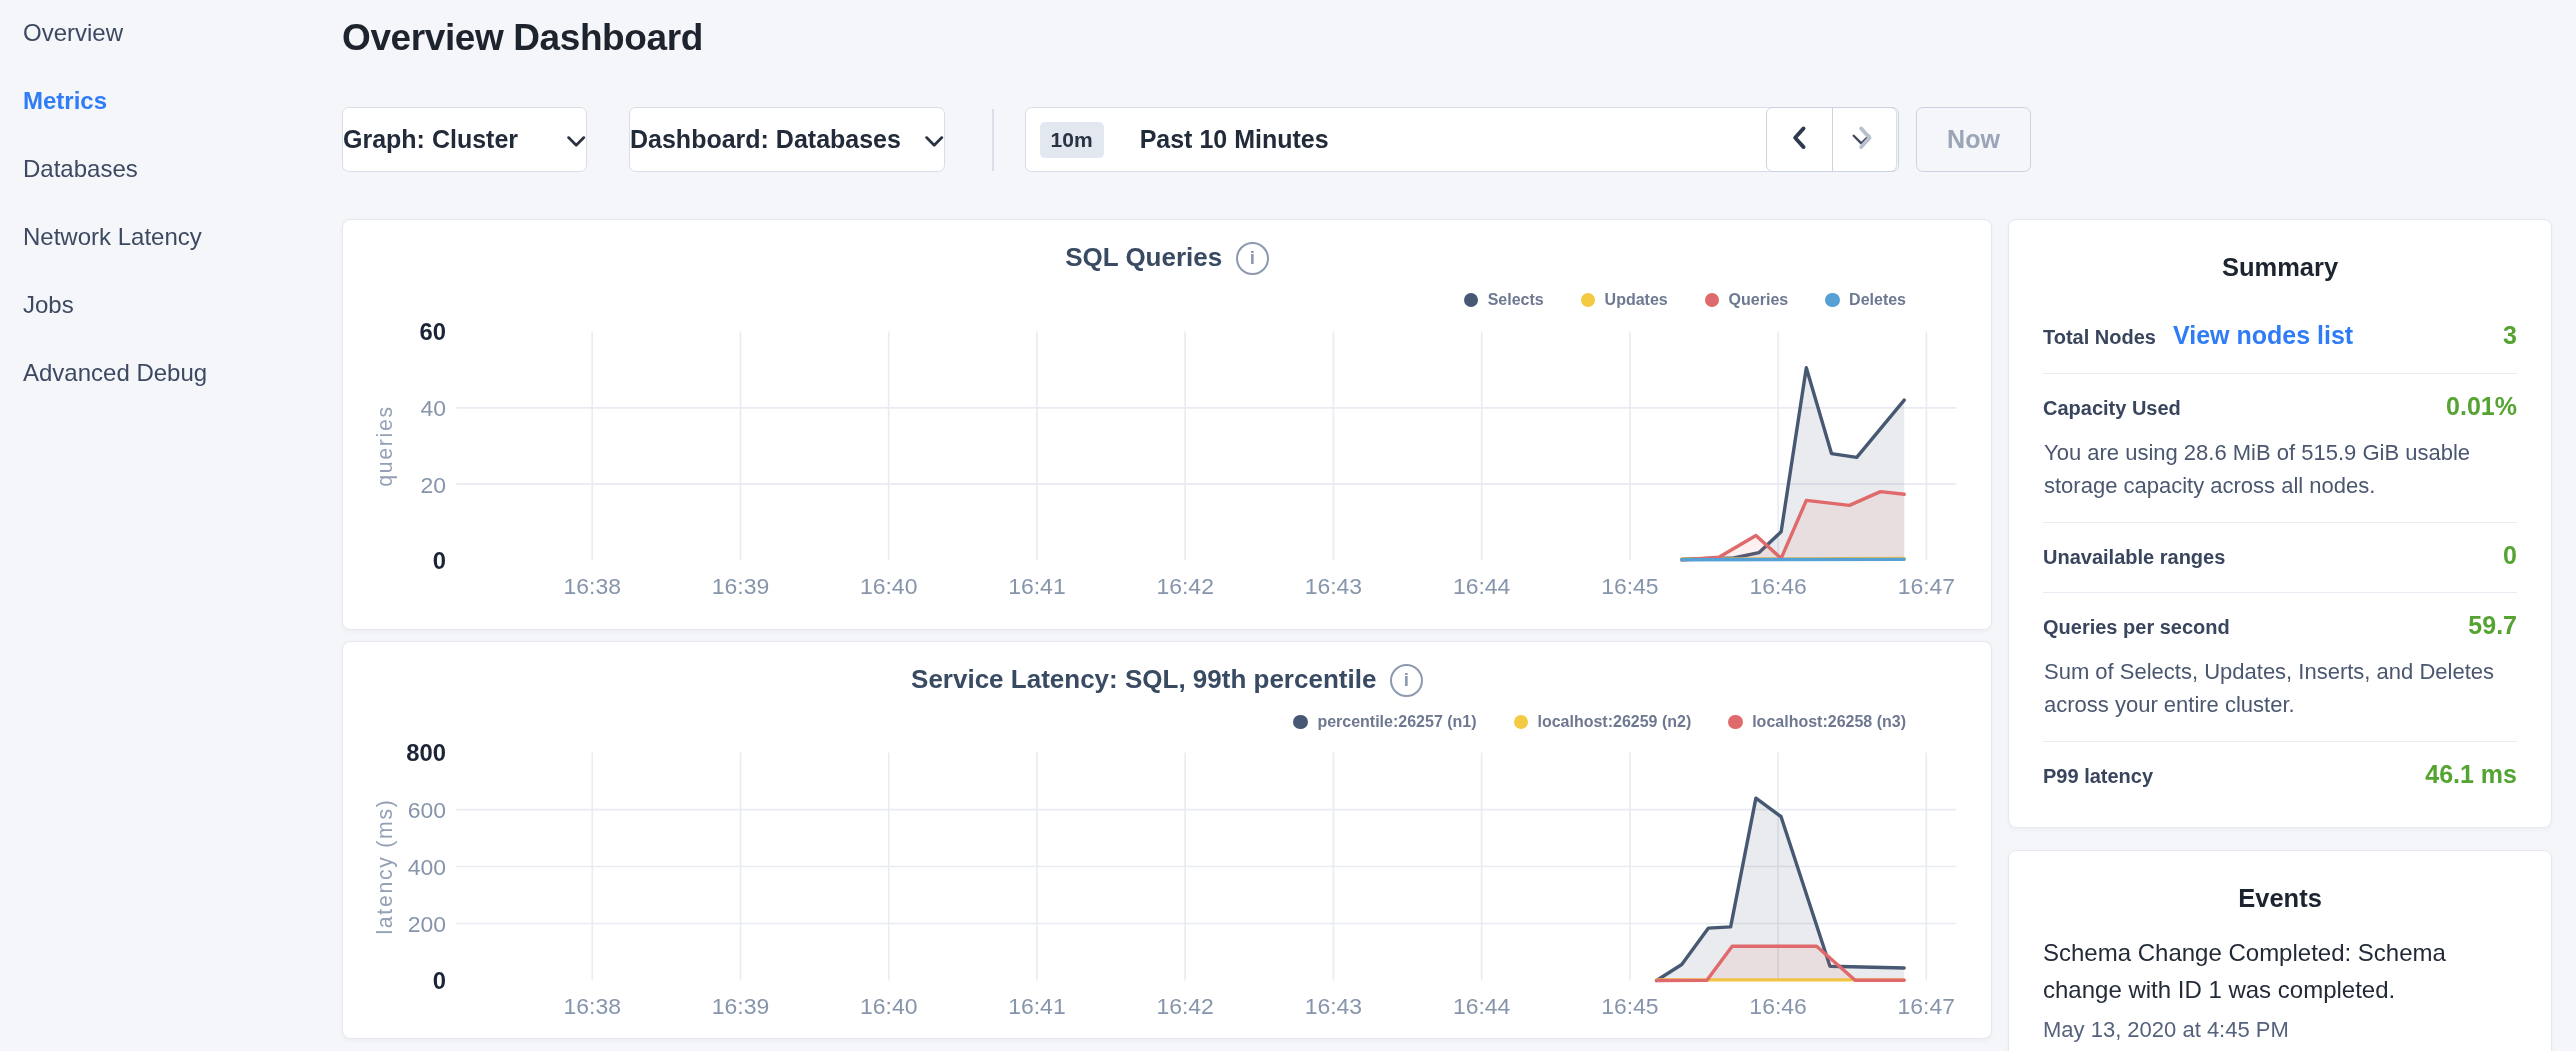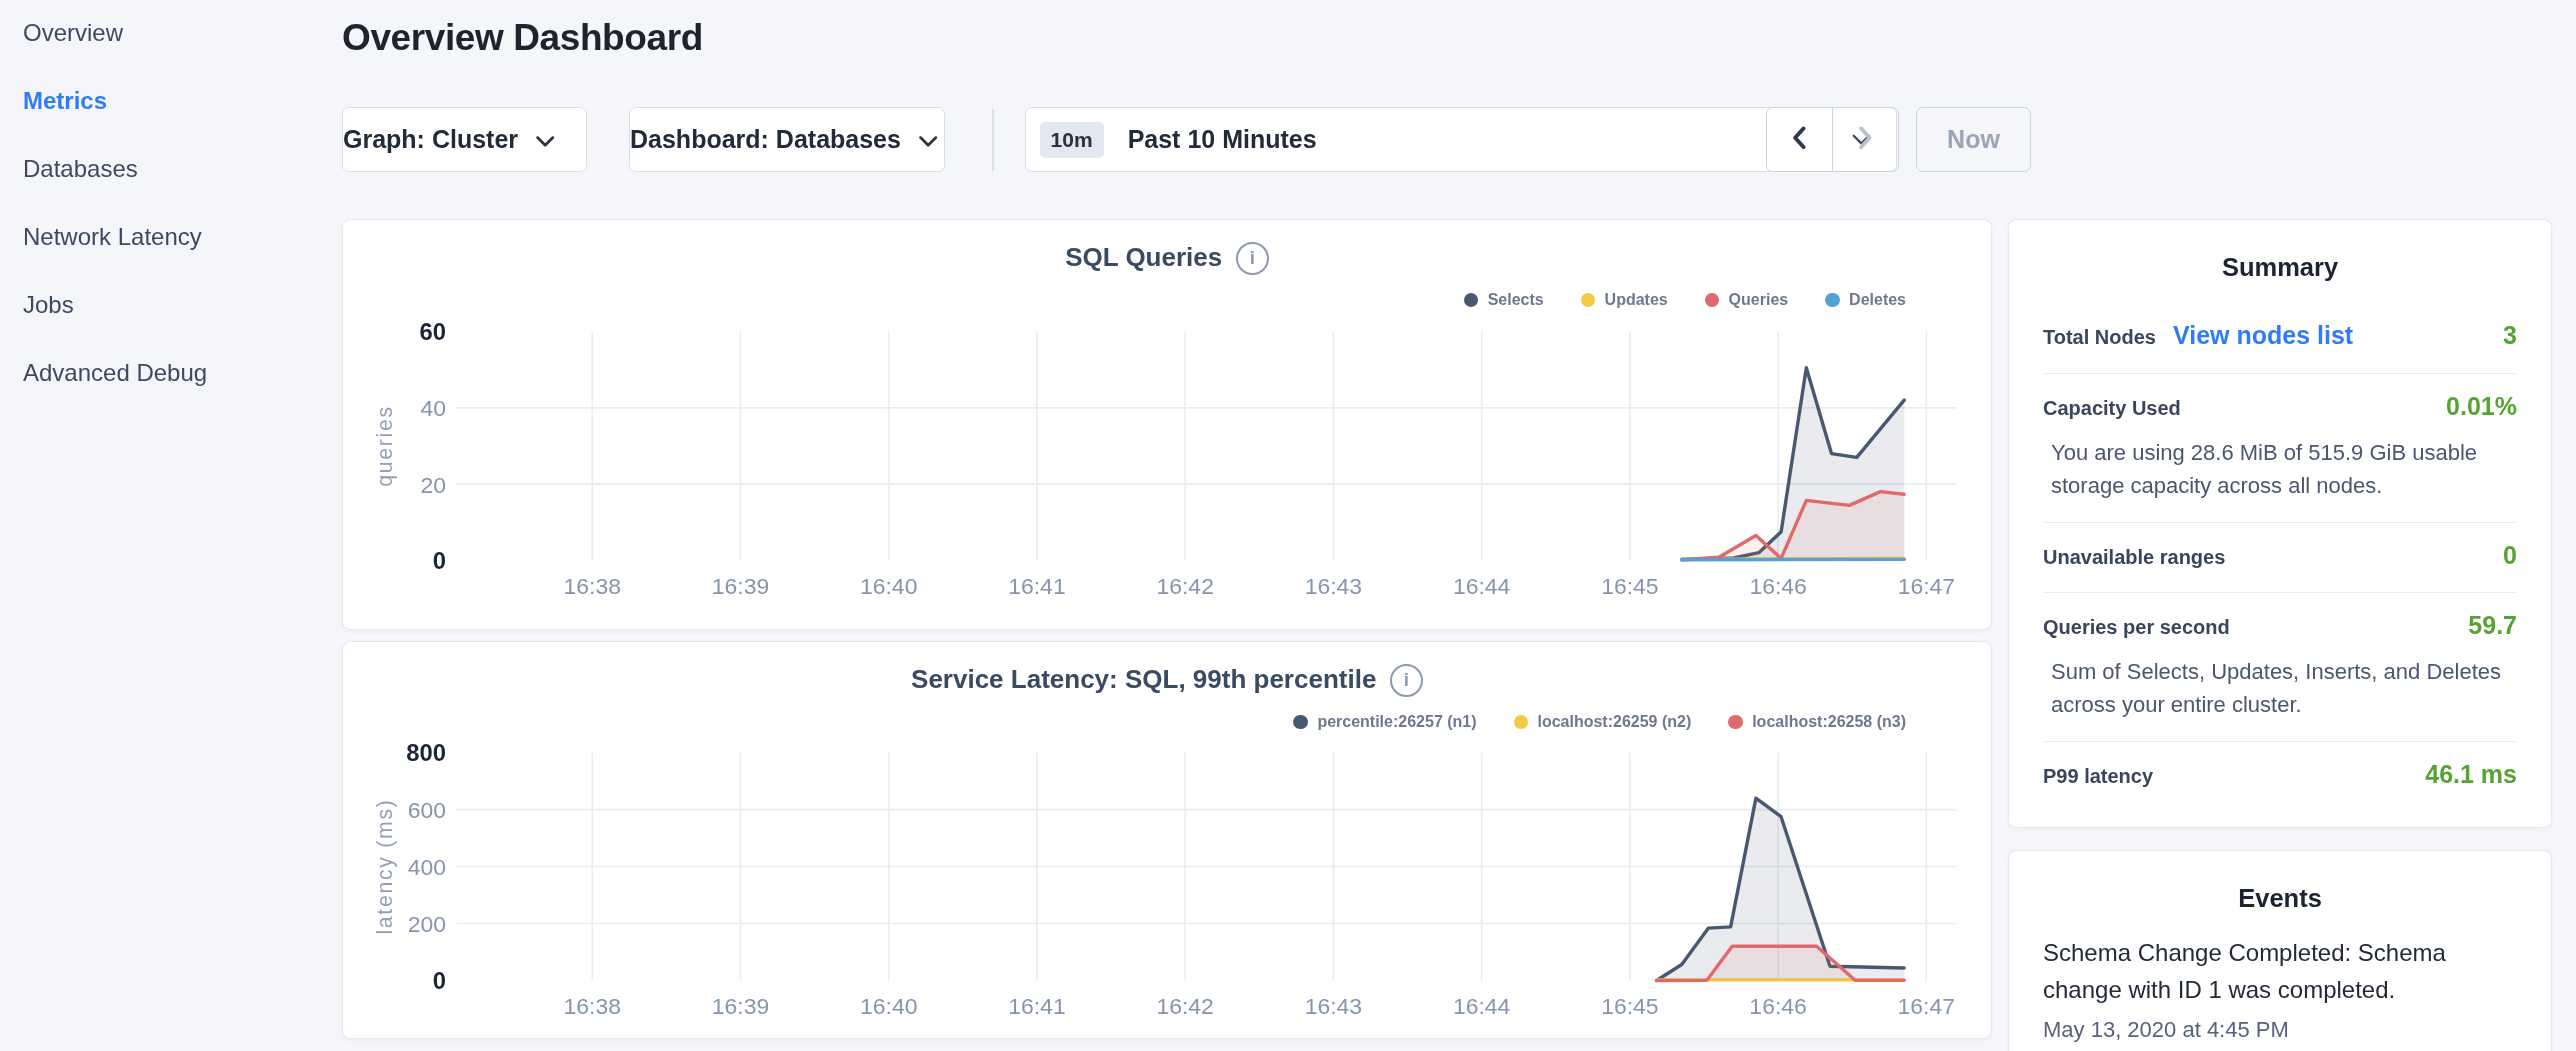--- a/index.html
+++ b/index.html
@@ -9,27 +9,27 @@
     font-family:"Liberation Sans","DejaVu Sans",sans-serif;
     -webkit-font-smoothing:antialiased;
   }
   
   .sidebar{position:absolute;left:23px;top:13.6px;width:298px;}
   .side-item{height:37px;line-height:37px;margin-bottom:31px;font-size:24px;color:#3d4961;cursor:pointer;white-space:nowrap;}
   .side-item.active{color:#2f7cf6;font-weight:700;}
   
   .page-title{position:absolute;left:342px;top:17px;margin:0;font-size:37px;font-weight:600;color:#1e242e;letter-spacing:-0.4px;}
   .dropdown{position:absolute;top:107px;height:65px;background:#fff;border:1.7px solid #d8dde8;border-radius:6.8px;
-    box-sizing:border-box;display:flex;align-items:center;justify-content:flex-start;gap:17px;
+    box-sizing:border-box;display:flex;align-items:center;justify-content:space-between;gap:17px;
     font-size:25px;font-weight:700;color:#222b39;cursor:pointer;}
   .dd-graph{left:342px;width:245px;}
   .dd-dashboard{left:629px;width:316px;}
   .toolbar-divider{position:absolute;left:992px;top:109px;width:1.7px;height:62px;background:#d9dee8;}
   .time-picker{position:absolute;left:1025px;top:107px;width:872px;height:65px;background:#fff;border:1.7px solid #d8dde8;
-    border-radius:6.8px;box-sizing:border-box;display:flex;align-items:center;padding:0 60px 0 13.6px;cursor:pointer;}
+    border-radius:6.8px;box-sizing:border-box;display:flex;align-items:center;padding:0 60px 0 13.6px;cursor:pointer;gap:12px;}
   .time-badge{background:#e3e7f0;border-radius:5.1px;padding:6px 11px;font-size:21px;font-weight:700;color:#2a3342;margin-right:24px;}
   .time-label{font-size:25px;font-weight:700;color:#222b39;}
   .time-chevron{position:absolute;right:25.5px;top:26px;}
   .range-nav{position:absolute;left:1766px;top:107px;width:133px;height:65px;border:1.7px solid #ccd3e0;border-radius:6.8px;
     box-sizing:border-box;display:flex;}
   .range-half{flex:1;display:flex;align-items:center;justify-content:center;cursor:pointer;}
   .range-half:first-child{border-right:1.7px solid #ccd3e0;}
   .now-button{position:absolute;left:1916px;top:107px;width:115px;height:65px;border:1.7px solid #ccd3e0;border-radius:6.8px;
     box-sizing:border-box;display:flex;align-items:center;justify-content:center;
     font-size:25px;font-weight:700;color:#9ba5b7;cursor:default;}
@@ -51,21 +51,21 @@
   .chart-svg{position:absolute;left:0;top:0;}
   
   .panel-heading{text-align:center;font-size:25.5px;font-weight:700;color:#1c2430;margin:32px 0 20.4px;line-height:31px;}
   .sum-rows{padding:0 34px;}
   .sum-row{padding:18px 0 19.6px;border-bottom:1.7px solid #e8ebf1;}
   .sum-row:last-child{border-bottom:none;}
   .sum-head{display:flex;align-items:baseline;}
   .sum-label{font-size:20px;font-weight:700;color:#39455c;line-height:31px;white-space:nowrap;}
   .sum-link{font-size:25px;font-weight:700;color:#2f7cf6;margin-left:17px;cursor:pointer;text-decoration:none;white-space:nowrap;}
   .sum-value{margin-left:auto;font-size:25px;font-weight:700;color:#55a331;white-space:nowrap;}
-  .sum-desc{margin:12px 8px 0;font-size:22px;color:#4a576f;line-height:33px;}
+  .sum-desc{margin:12px 1px 0;font-size:22px;color:#4a576f;line-height:33px;}
   .events-list{padding:0 34px;}
   .event-msg{font-size:24px;color:#232b38;line-height:37px;margin:3.4px 0 8.5px;}
   .event-time{font-size:22px;color:#55627c;margin:8.5px 0 0;}
 </style>
 </head>
 <body>
 
 <nav class="sidebar" id="sidebar">
     <div class="side-item">Overview</div>
     <div class="side-item active">Metrics</div>

